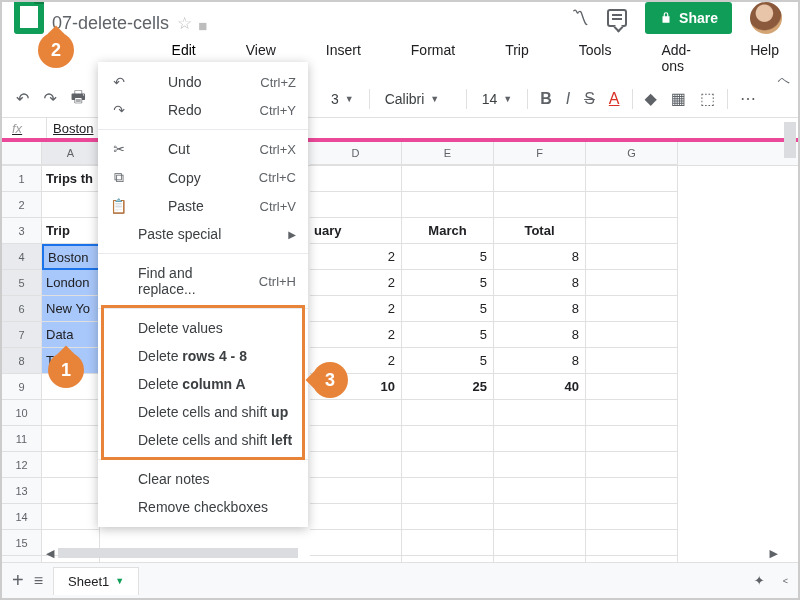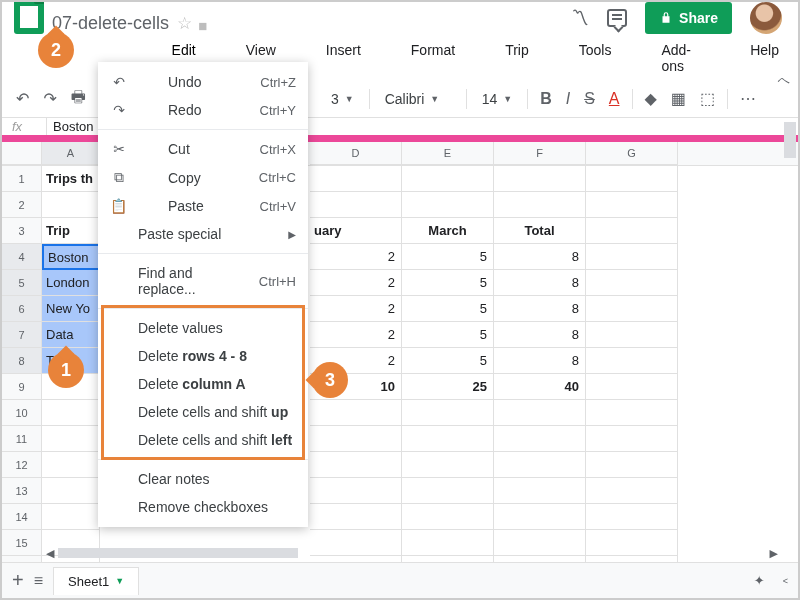--- a/index.html
+++ b/index.html
@@ -20,21 +20,21 @@
   .share-btn svg { width: 14px; height: 14px; fill: #fff; }
   .avatar { width: 32px; height: 32px; border-radius: 50%; background: radial-gradient(circle at 45% 35%, #e8c4a8 0 30%, #8b5a3c 34% 60%, #d4a574 65%); }
   .menubar { display: flex; gap: 4px; padding: 6px 12px 4px 58px; font-size: 14px; color: #202124; }
   .menubar span { padding: 2px 7px; cursor: default; margin-left: 32px; }
   .edit-active { color: #000; }
   .toolbar { display: flex; align-items: center; gap: 6px; padding: 4px 10px; border-bottom: 1px solid #e0e0e0; height: 38px; color: #5f6368; }
   .tool { padding: 4px 4px; font-size: 16px; }
   .divider { width: 1px; height: 20px; background: #e0e0e0; margin: 0 2px; }
   .font-sel { border: 1px solid transparent; padding: 2px 6px; display: flex; align-items: center; gap: 6px; font-size: 14px; color: #3c4043; }
   .caret { font-size: 9px; color: #5f6368; }
-  .fx-row { display: flex; align-items: center; border-bottom: 7px solid #ec4899; height: 24px; }
+  .fx-row { display: flex; align-items: center; border-bottom: 4px solid #ec4899; height: 24px; text-decoration: underline; }
   .fx-label { font-style: italic; color: #9e9e9e; padding: 0 10px; width: 44px; font-size: 13px; }
   .fx-input { padding: 0 6px; font-size: 13px; border-left: 1px solid #e0e0e0; height: 100%; display: flex; align-items: center; }
   .grid { position: relative; }
   .colhdr { display: flex; height: 24px; background: #f8f9fa; border-bottom: 1px solid #e0e0e0; }
   .rownum { width: 40px; text-align: center; color: #5f6368; font-size: 11px; border-right: 1px solid #e0e0e0; border-bottom: 1px solid #e0e0e0; background: #f8f9fa; display: flex; align-items: center; justify-content: center; }
   .colh, .cell { border-right: 1px solid #e0e0e0; border-bottom: 1px solid #e0e0e0; display: flex; align-items: center; font-size: 13px; }
   .colh { justify-content: center; color: #5f6368; font-size: 11px; background: #f8f9fa; }
   .colA { width: 58px; }
   .colD { width: 92px; }
   .colE { width: 92px; }

